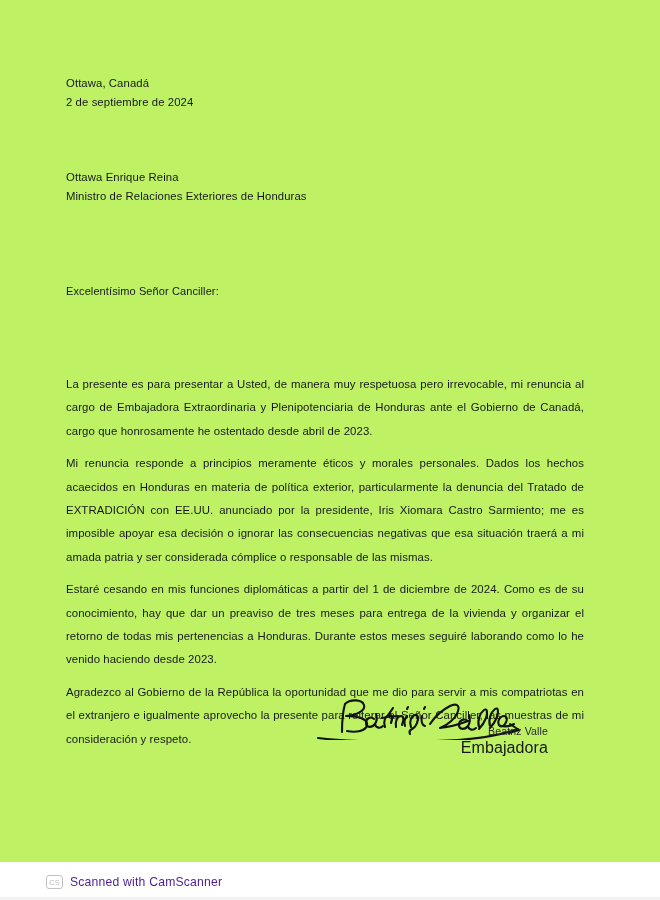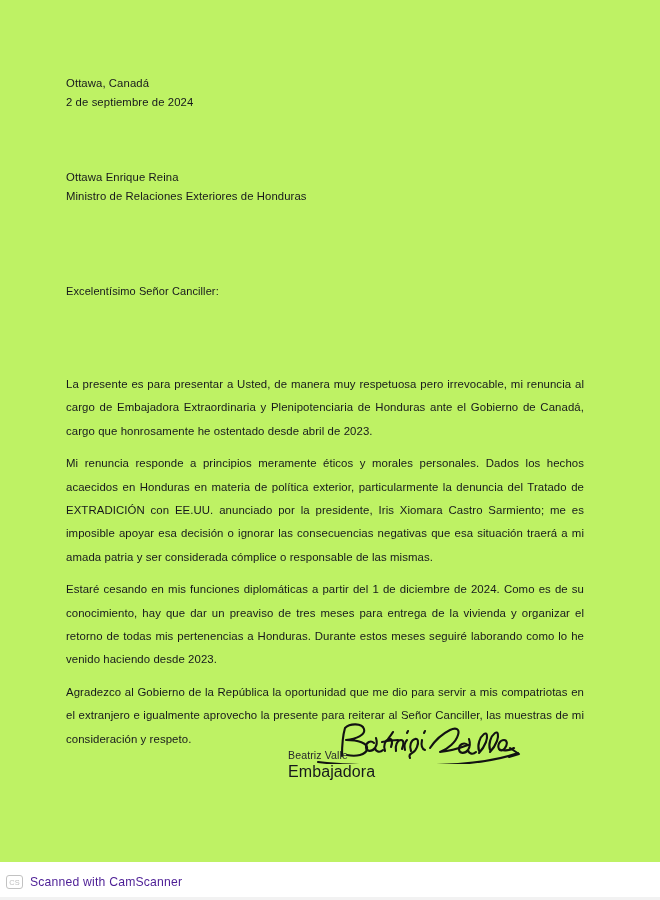--- a/index.html
+++ b/index.html
@@ -94,24 +94,24 @@
     text-align: justify;
     text-justify: inter-word;
     margin: 0 0 9.5px 0;
     letter-spacing: 0.08px;
   }
   .para:last-child {
     margin-bottom: 0;
   }
   .signature-block {
     position: absolute;
-    top: 718px;
+    top: 694px;
     left: 222px;
     width: 260px;
-    text-align: left;
+    text-align: right;
   }
   .sig-art {
     position: relative;
     height: 46px;
     width: 260px;
   }
   .sig-art svg {
     position: absolute;
     left: 0;
     top: 0;
@@ -147,20 +147,21 @@
     border: 1.2px solid #c2c2c2;
     border-radius: 3px;
     display: flex;
     align-items: center;
     justify-content: center;
     font-size: 7.4px;
     color: #bdbdbd;
     letter-spacing: 0.2px;
     font-family: "Liberation Sans", sans-serif;
     box-sizing: border-box;
+    margin-left: 40px;
   }
   .wm-text {
     font-size: 12.2px;
     color: #4c1d95;
     letter-spacing: 0.2px;
     white-space: nowrap;
   }
 </style>
 </head>
 <body>

